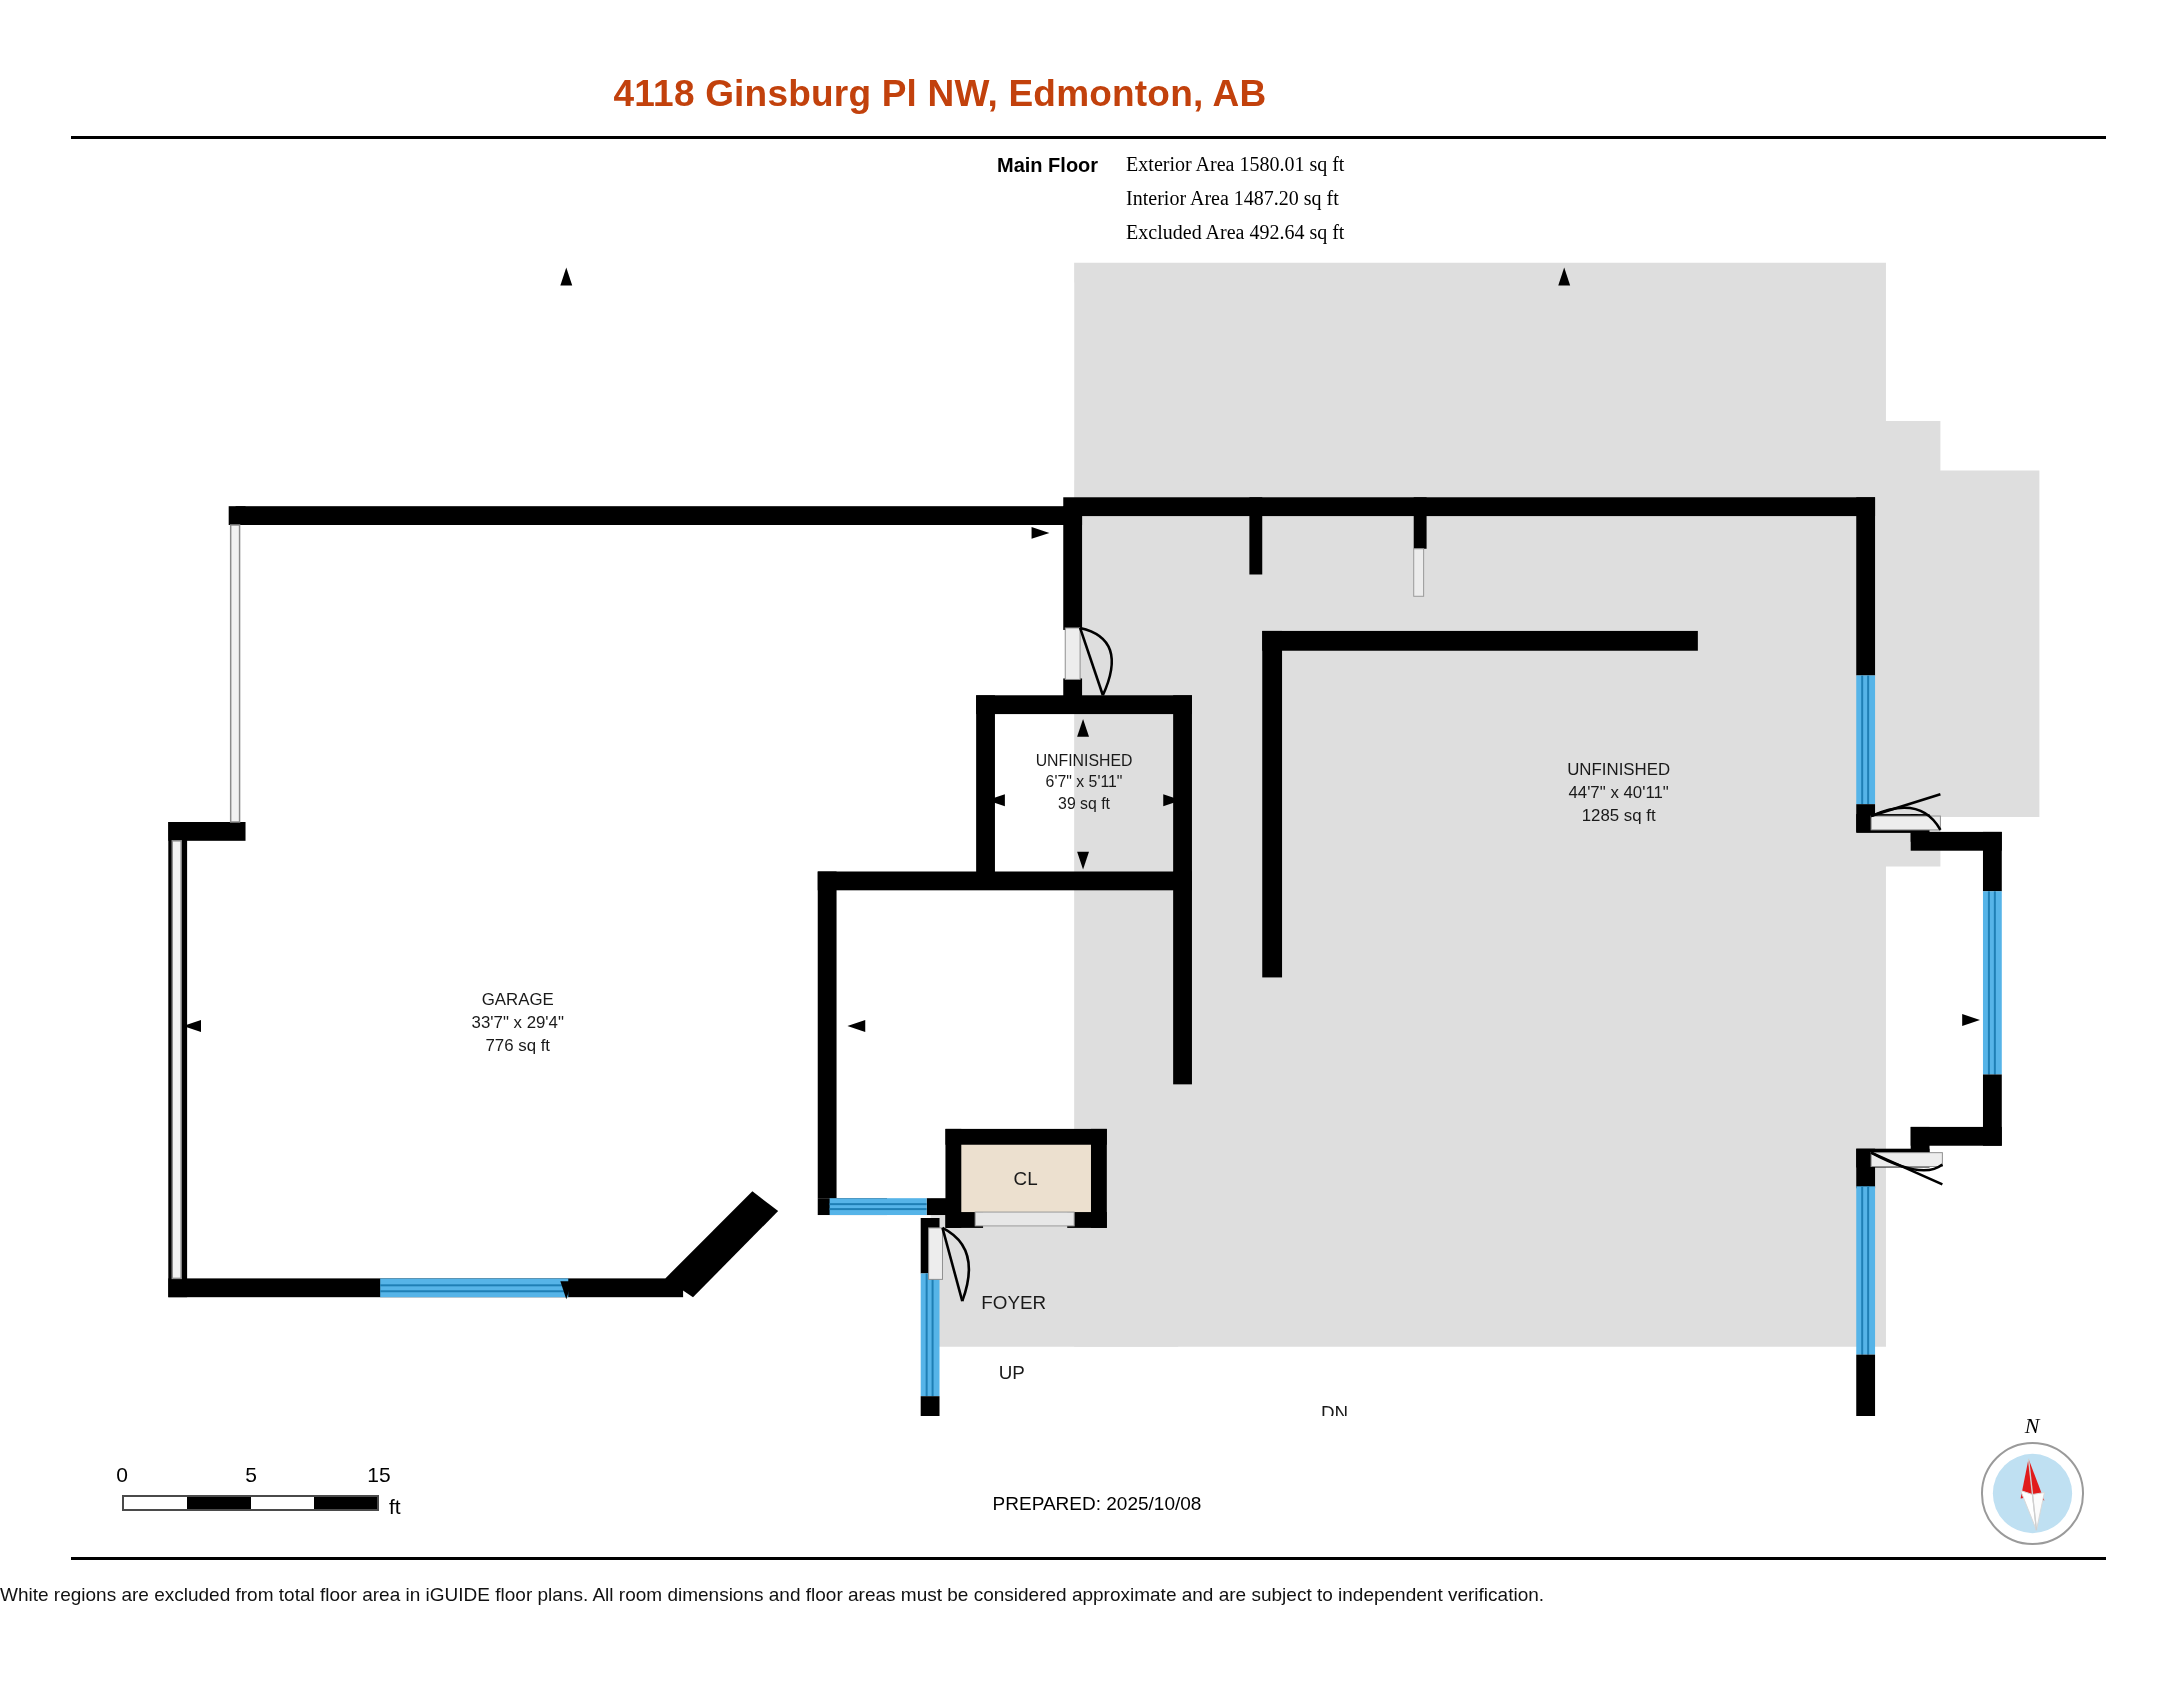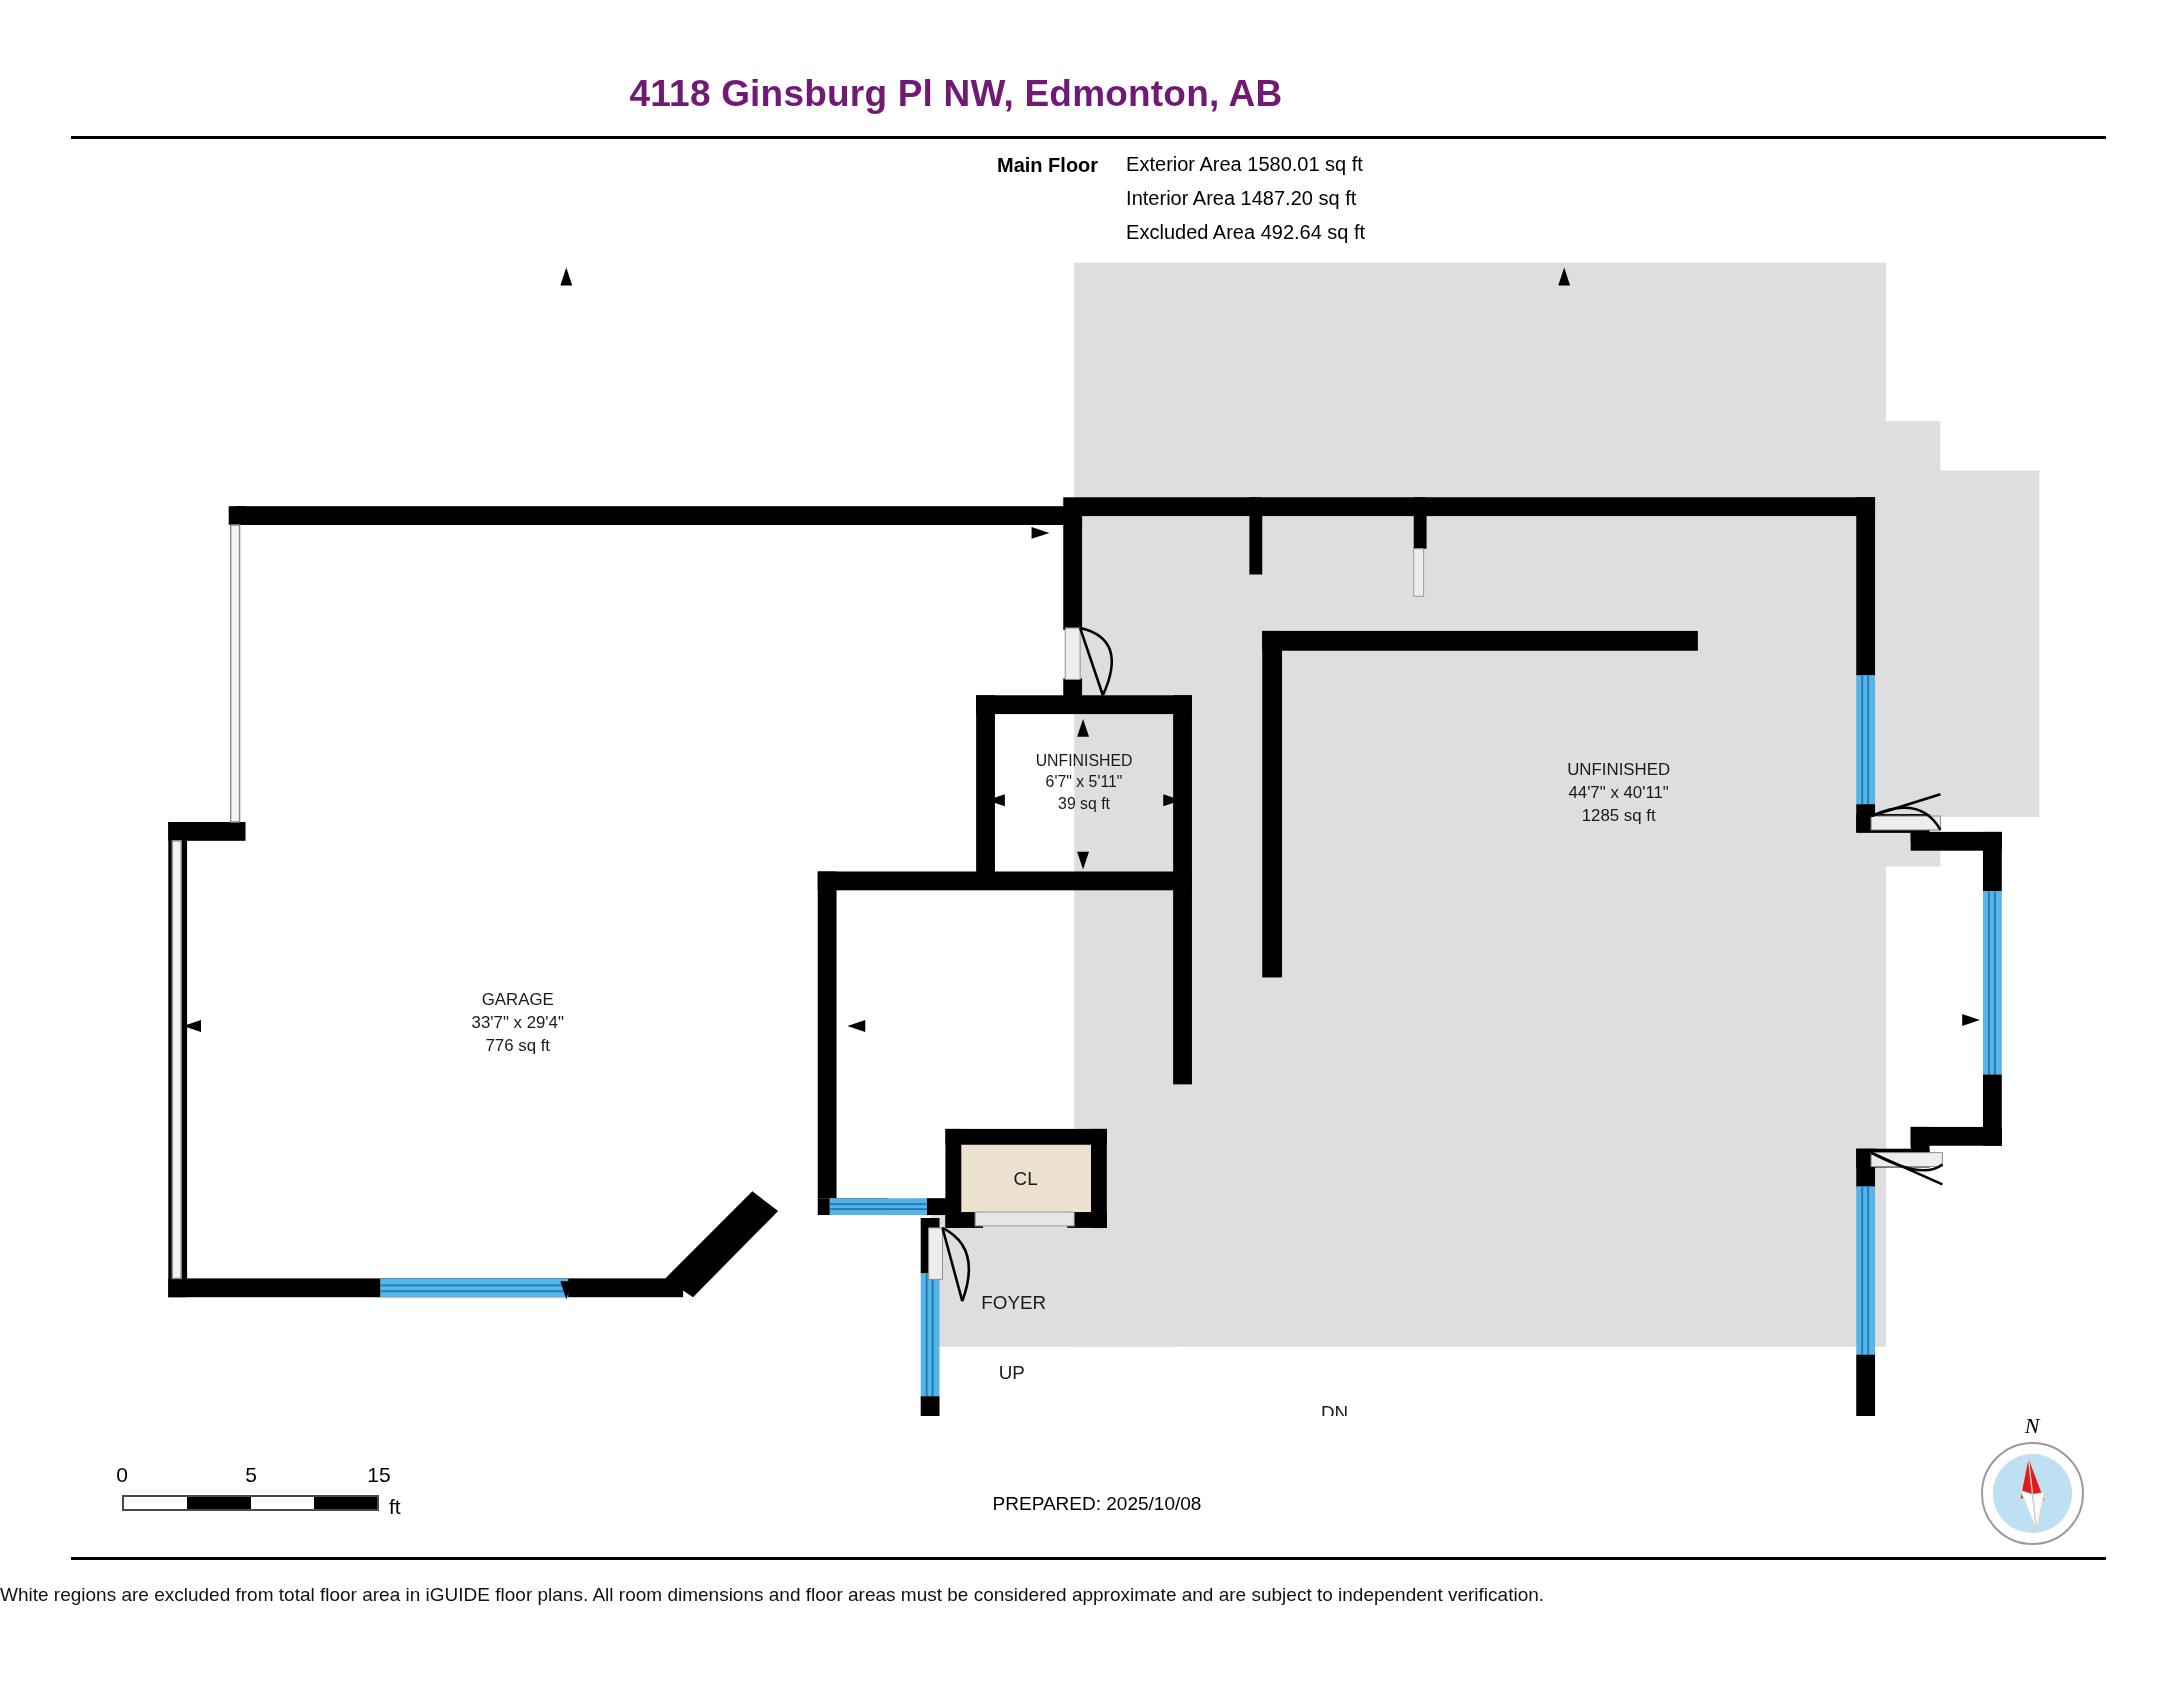--- a/index.html
+++ b/index.html
@@ -19,27 +19,27 @@
   .page {
     position: absolute;
     inset: 0;
     background: #ffffff;
   }
 
   
   .title {
     position: absolute;
     top: 73px;
-    left: 16px;
+    left: 0;
     width: 1880px;
     text-align: center;
     font-size: 37px;
     font-weight: bold;
     letter-spacing: 0.2px;
-    color: #701a75;
+    color: #c2410c;
   }
   .rule-top {
     position: absolute;
     left: 71px;
     top: 136px;
     width: 2035px;
     height: 3px;
     background: #000;
   }
   .rule-bottom {
@@ -68,20 +68,21 @@
     padding-top: 1px;
   }
   .summary-lines {
     display: flex;
     flex-direction: column;
     gap: 11px;
   }
   .summary-line {
     font-size: 20px;
     white-space: nowrap;
+    font-family: Liberation Serif, serif;
   }
 
   
   .plan-wrap {
     position: absolute;
     left: 0;
     top: 228px;
     width: 2178px;
     height: 1188px;
   }

